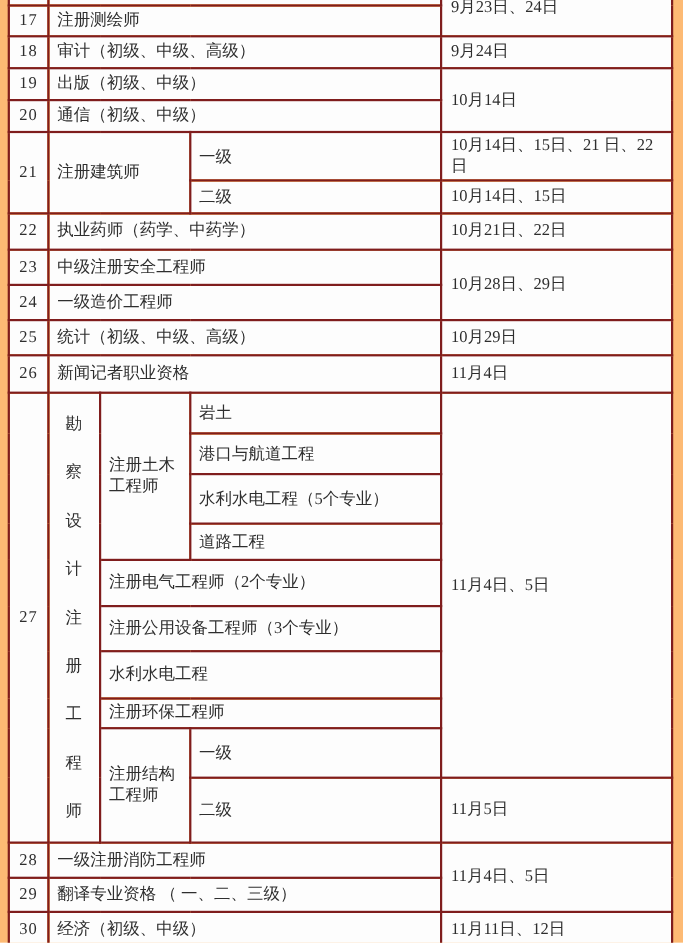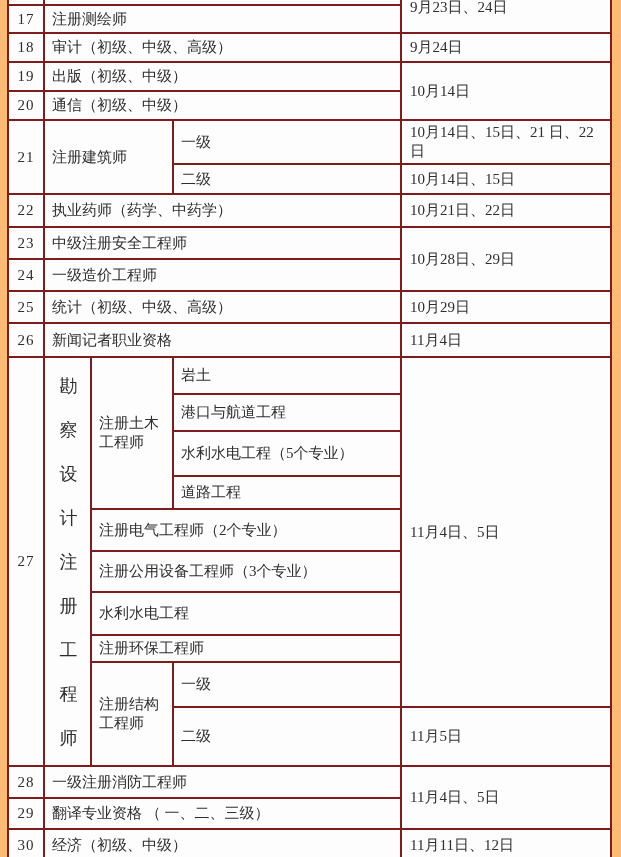--- a/index.html
+++ b/index.html
@@ -30,21 +30,21 @@
   td.name { text-align: left; padding: 2px 4px 2px 7px; line-height: 19px; }
   td.lvl  { text-align: left; padding: 2px 4px 2px 7px; margin-left: 28px; }
   td.date { text-align: left; padding: 2px 4px 2px 8px; line-height: 19px; }
   td.datetop { vertical-align: top; }
   .clip-up { display: block; margin-top: -4px; line-height: 18px; }
   .vtext {
     width: 16px; margin: 0 auto;
     word-break: break-all;
     line-height: 44px;
     text-align: left;
-    font-size: 18px;
+    font-size: 15px;
   }
   
   tr.h5  { height: 5px;  }
   tr.h27 { height: 27px; margin-top: 29px; }
   tr.h28 { height: 28px; }
   tr.h29 { height: 29px; }
   tr.h30 { height: 30px; }
   tr.h31 { height: 31px; }
   tr.h32 { height: 32px; }
   tr.h33 { height: 33px; }

